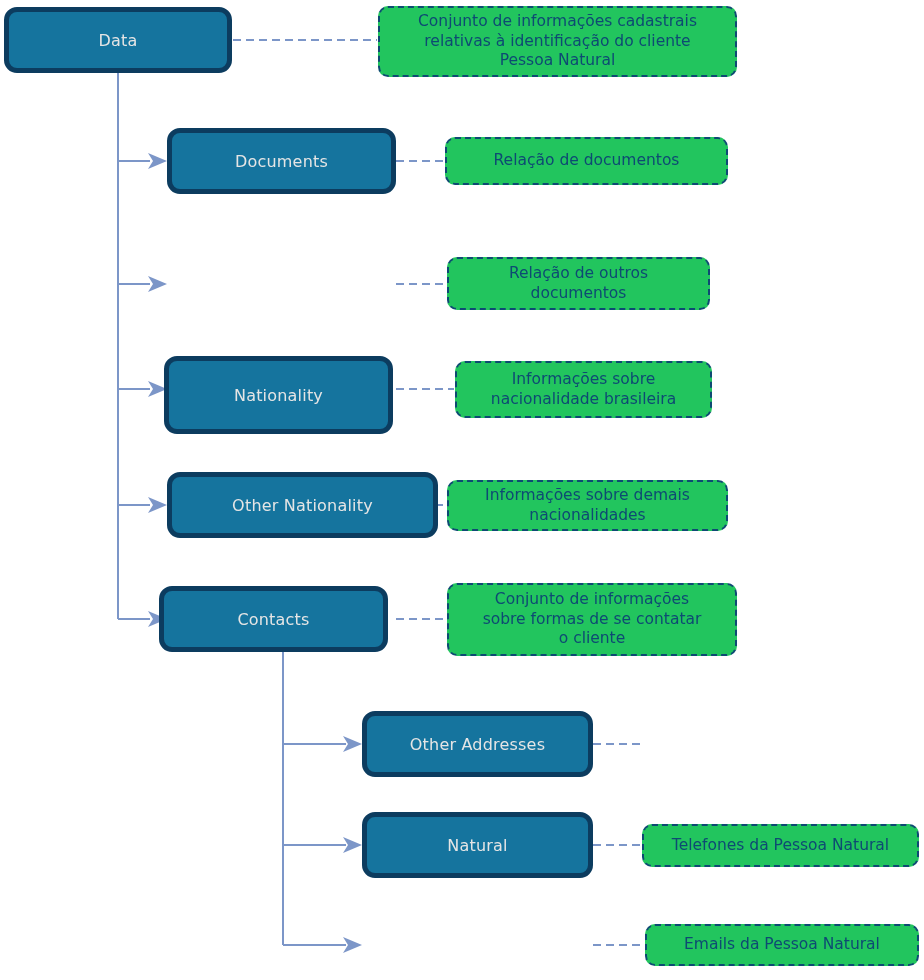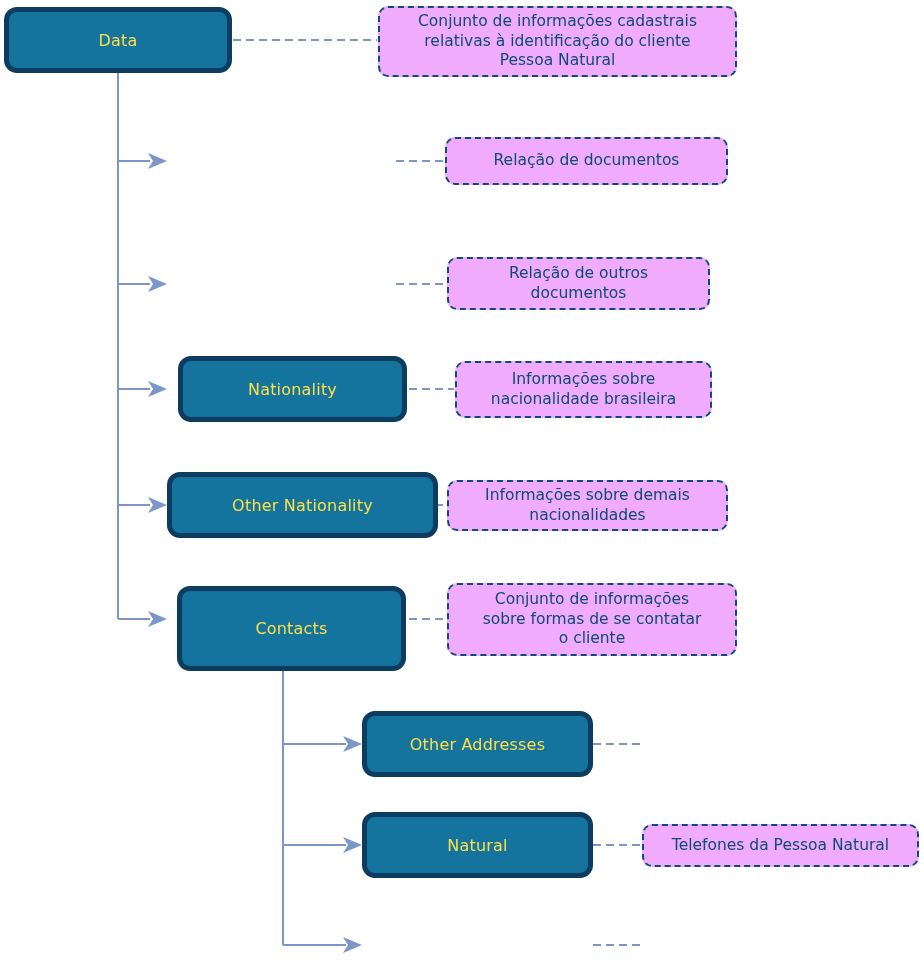--- a/index.html
+++ b/index.html
@@ -21,32 +21,32 @@
     top: 0;
     z-index: 0;
     pointer-events: none;
   }
   .node {
     position: absolute;
     box-sizing: border-box;
     background: #15749e;
     border: 5px solid #0c3c5f;
     border-radius: 13px;
-    color: #fde047;
+    color: #e5e5e5;
     display: flex;
     align-items: center;
     justify-content: center;
     font-size: 16px;
     letter-spacing: 0.2px;
     z-index: 2;
   }
   .note {
     position: absolute;
     box-sizing: border-box;
-    background: #f0abfc;
+    background: #22c55e;
     border: 2px dashed #0e4a73;
     border-radius: 10px;
     color: #0e4a73;
     display: flex;
     align-items: center;
     justify-content: center;
     text-align: center;
     font-size: 15.5px;
     line-height: 1.28;
     white-space: pre-line;
@@ -94,34 +94,36 @@
       <polygon points="167,505 148,497 153,505 148,513"></polygon>
       <polygon points="167,619 148,611 153,619 148,627"></polygon>
 
       <polygon points="362,744 343,736 348,744 343,752"></polygon>
       <polygon points="362,845 343,837 348,845 343,853"></polygon>
       <polygon points="362,945 343,937 348,945 343,953"></polygon>
     </g>
   </svg>
 
   <div class="node" style="left:4px;   top:7px;   width:228px; height:66px">Data</div>
-  <div class="node" style="left:178px; top:356px; width:229px; height:66px">Nationality</div>
+  <div class="node" style="left:167px; top:128px; width:229px; height:66px">Documents</div>
+  <div class="node" style="left:164px; top:356px; width:229px; height:78px">Nationality</div>
   <div class="node" style="left:167px; top:472px; width:271px; height:66px">Other Nationality</div>
-  <div class="node" style="left:177px; top:586px; width:229px; height:85px">Contacts</div>
+  <div class="node" style="left:159px; top:586px; width:229px; height:66px">Contacts</div>
   <div class="node" style="left:362px; top:711px; width:231px; height:66px">Other Addresses</div>
   <div class="node" style="left:362px; top:812px; width:231px; height:66px">Natural</div>
 
   <div class="note" style="left:378px; top:6px;   width:359px; height:71px">Conjunto de informações cadastrais
 relativas à identificação do cliente
 Pessoa Natural</div>
   <div class="note" style="left:445px; top:137px; width:283px; height:48px">Relação de documentos</div>
   <div class="note" style="left:447px; top:257px; width:263px; height:53px">Relação de outros
 documentos</div>
   <div class="note" style="left:447px; top:480px; width:281px; height:51px">Informações sobre demais
 nacionalidades</div>
   <div class="note" style="left:455px; top:361px; width:257px; height:57px">Informações sobre
 nacionalidade brasileira</div>
   <div class="note" style="left:447px; top:583px; width:290px; height:73px">Conjunto de informações
 sobre formas de se contatar
 o cliente</div>
   <div class="note" style="left:642px; top:824px; width:277px; height:43px">Telefones da Pessoa Natural</div>
+  <div class="note" style="left:645px; top:924px; width:274px; height:42px">Emails da Pessoa Natural</div>
 
 </div>
 
 </body></html>

